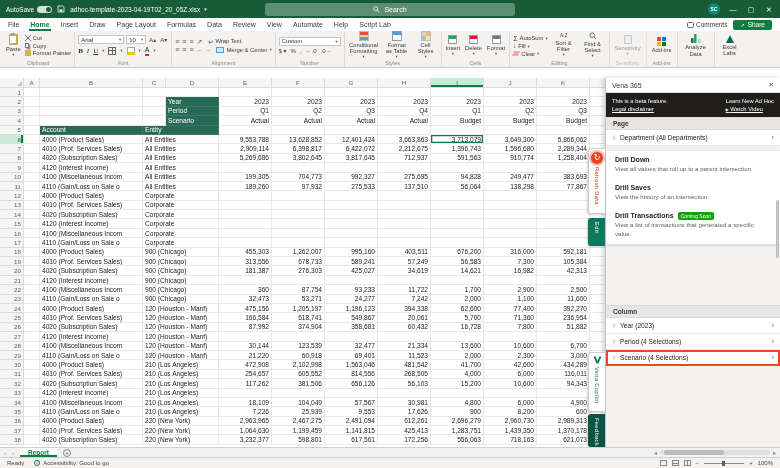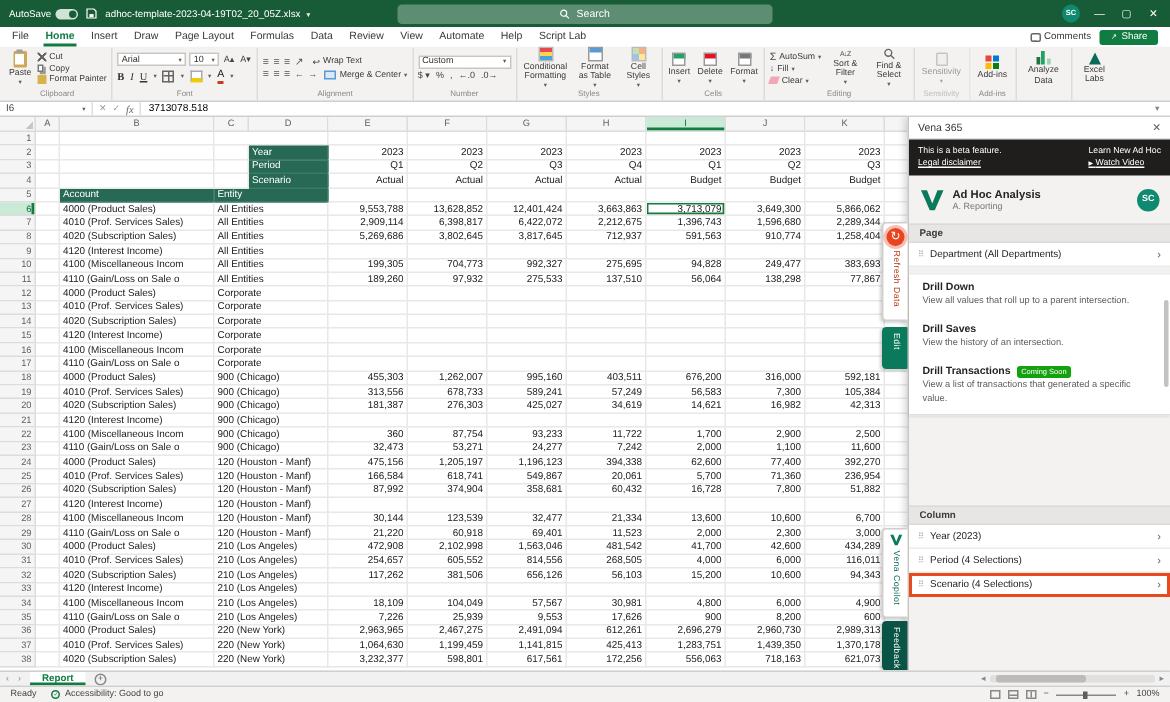--- a/index.html
+++ b/index.html
@@ -454,33 +454,20 @@
 
     <div class="rg" style="border-right:none;">
       <div class="bb" style="width:24px;">
         <span class="ic-lab"></span>
         <span>Excel Labs</span>
       </div>
     </div>
 
   </div>
 
-  <div class="fbar">
-    <div class="nbox">
-      <span>I6</span>
-      <span class="da">▾</span>
-    </div>
-    <div class="fmks">
-      <span>✕</span>
-      <span>✓</span>
-      <span class="fx-ic">fx</span>
-    </div>
-    <div class="fval">3713078.518</div>
-    <span class="fexp">▼</span>
-  </div>
 
   <div id="grid">
       <div class="grow ghead">
         <div class="c corner" style="width: 24px;"></div>
         <div class="c ch" style="width: 16px;">A</div>
         <div class="c ch" style="width: 103px;">B</div>
         <div class="c ch" style="width: 23px;">C</div>
         <div class="c ch" style="width: 53px;">D</div>
         <div class="c ch" style="width: 53px;">E</div>
         <div class="c ch" style="width: 53px;">F</div>
@@ -1035,30 +1022,20 @@
     </div>
     <div class="p-banner">
       <div>
         <div>This is a beta feature.</div>
         <div class="pb-link">Legal disclaimer</div>
       </div>
       <div style="text-align:left;">
         <div>Learn New Ad Hoc</div>
         <div class="pb-link"><span class="play">▶</span> <span>Watch Video</span></div>
       </div>
-    </div>
-    <div class="p-app">
-      <svg width="17" height="15" viewBox="0 0 20 18">
-          <path d="M1 1 L8 17 L12 17 L19 1 L14.2 1 L10 11.5 L5.8 1 Z" fill="#0B7A5C"></path>
-        </svg>
-      <div>
-        <div class="p-app-name">Ad Hoc Analysis</div>
-        <div class="p-app-sub">A. Reporting</div>
-      </div>
-      <span class="p-avatar">SC</span>
     </div>
     <div class="p-sec">Page</div>
     <div class="p-item">
       <span class="grip">⠿</span>
       <span>Department (All Departments)</span>
       <span class="chev2">›</span>
     </div>
     <div class="p-menu">
       <div class="pm-item">
         <div class="pm-title">Drill Down</div>

